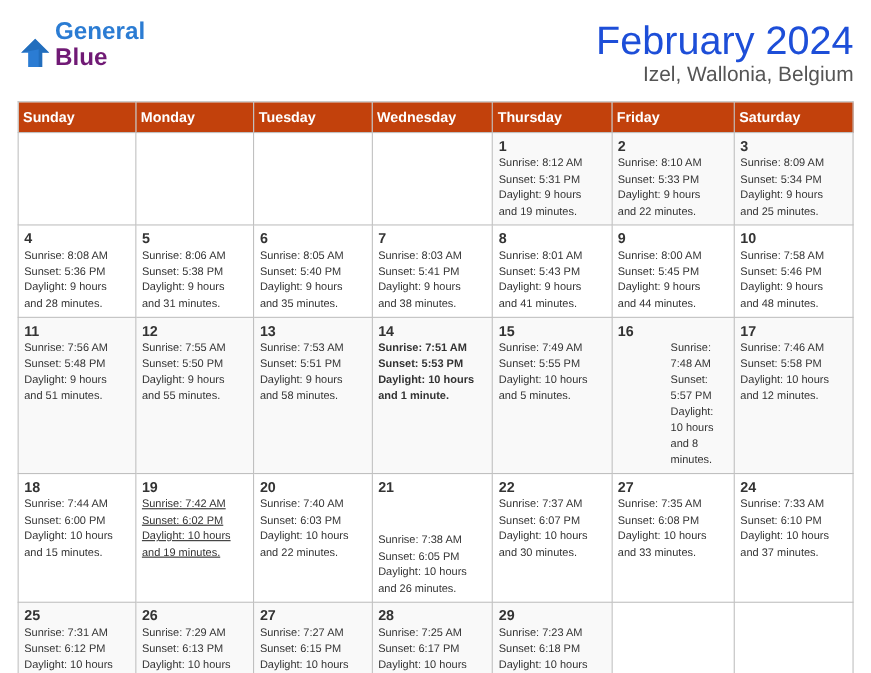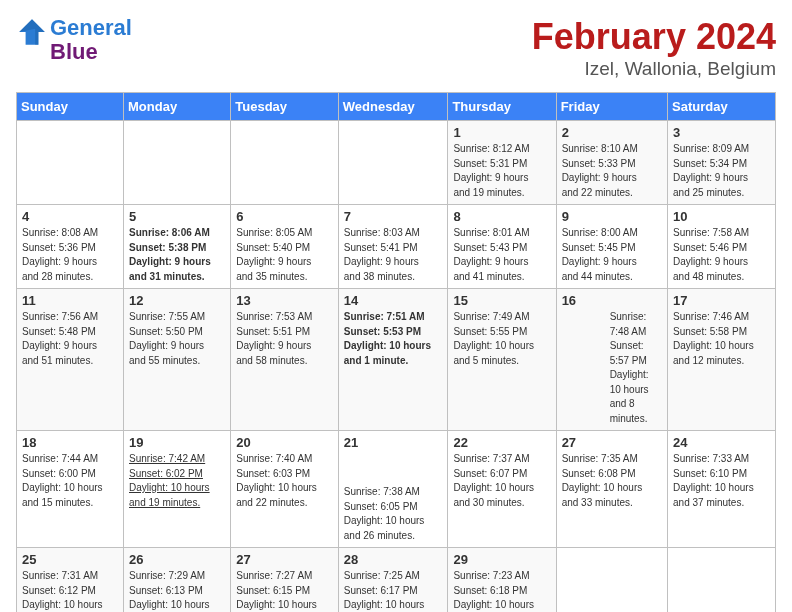--- a/index.html
+++ b/index.html
@@ -11,54 +11,54 @@
       padding: 16px;
     }
     .header {
       display: flex;
       justify-content: space-between;
       align-items: flex-start;
       margin-bottom: 12px;
     }
     .logo {
       display: flex;
-      align-items: flex-start;
+      align-items: flex-end;
     }
     .logo-text {
       font-size: 22px;
       font-weight: bold;
       color: #333;
       line-height: 1.1;
     }
     .logo-text span {
       color: #2b7cd3;
     }
     .logo-icon {
       width: 32px;
       height: 32px;
       margin-right: 2px;
     }
     .title-block {
       text-align: right;
     }
     .month-title {
       font-size: 36px;
-      font-weight: bold;
-      color: #b91c1c;
+      font-weight: normal;
+      color: #1d4ed8;
     }
     .location {
       font-size: 19px;
       color: #555;
     }
     table {
       width: 100%;
       border-collapse: collapse;
     }
     thead tr th {
-      background-color: #3b82f6;
+      background-color: #c2410c;
       color: #fff;
       font-size: 13px;
       font-weight: bold;
       padding: 6px 4px;
       text-align: left;
       border: 1px solid #c0c0c0;
     }
     tbody tr td {
       border: 1px solid #c0c0c0;
       vertical-align: top;
@@ -153,21 +153,21 @@
       <tr>
         <td>
           <span class="day-num">4</span>
           <div class="day-info" style="white-space: pre-line;">Sunrise: 8:08 AM
 Sunset: 5:36 PM
 Daylight: 9 hours
 and 28 minutes.</div>
         </td>
         <td>
           <span class="day-num">5</span>
-          <div class="day-info" style="white-space: pre-line; font-weight: bold;">Sunrise: 8:06 AM
+          <div class="day-info" style="white-space: pre-line;">Sunrise: 8:06 AM
 Sunset: 5:38 PM
 Daylight: 9 hours
 and 31 minutes.</div>
         </td>
         <td>
           <span class="day-num">6</span>
           <div class="day-info" style="white-space: pre-line;">Sunrise: 8:05 AM
 Sunset: 5:40 PM
 Daylight: 9 hours
 and 35 minutes.</div>

